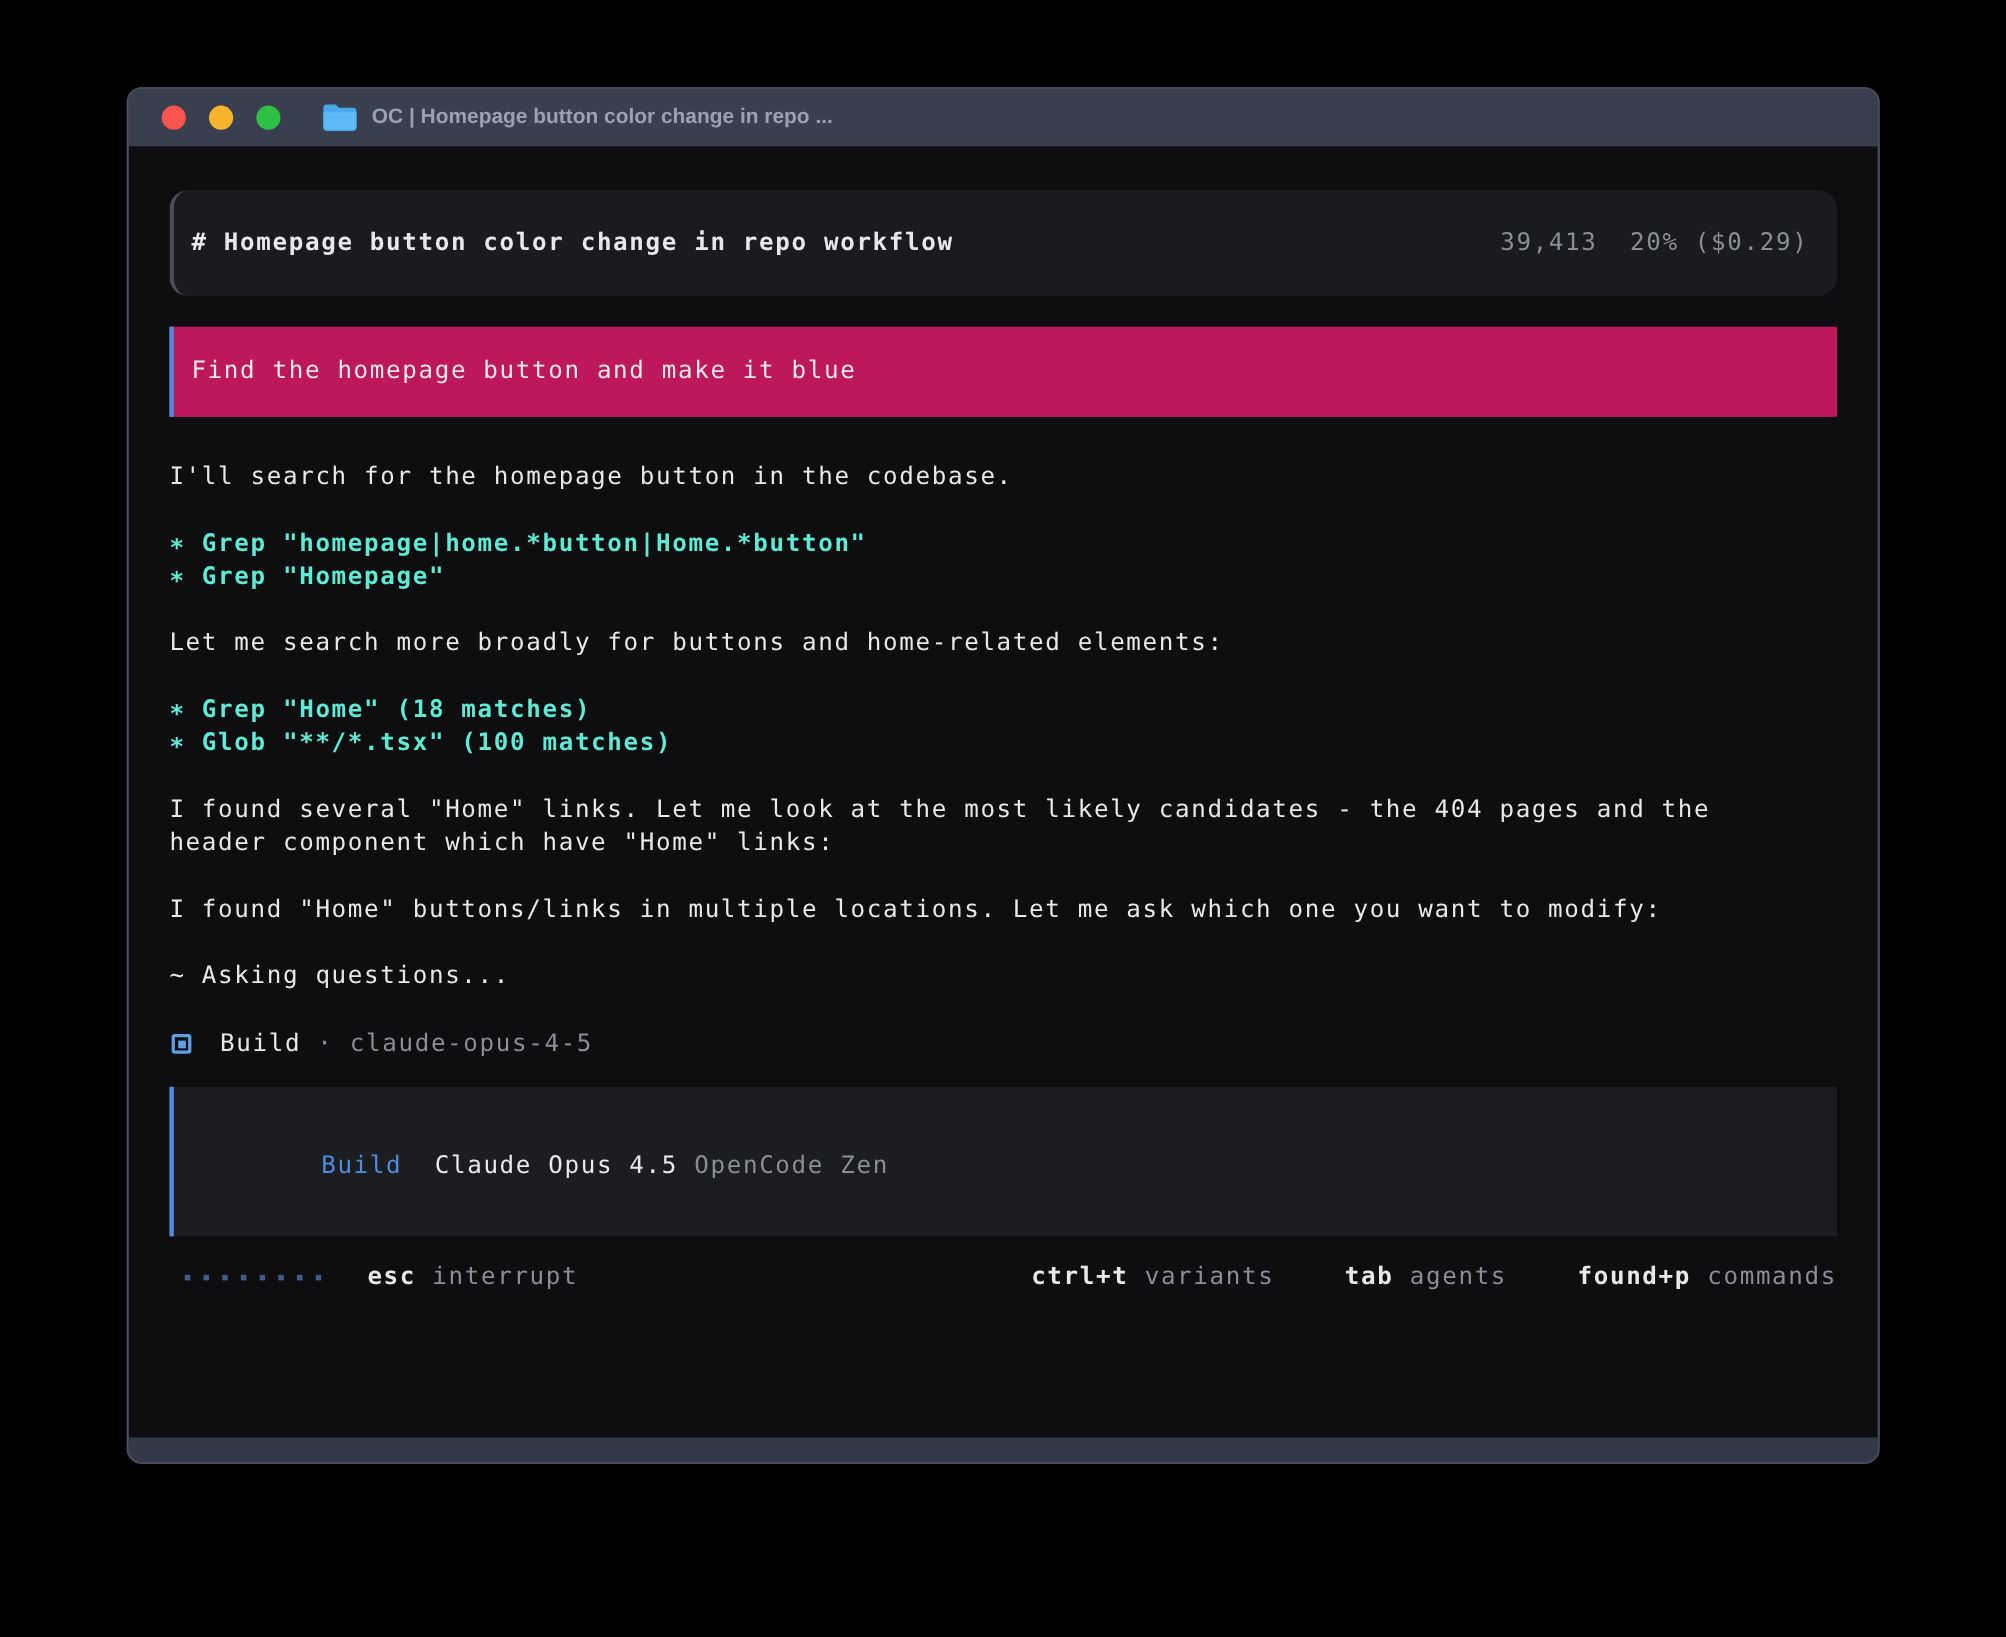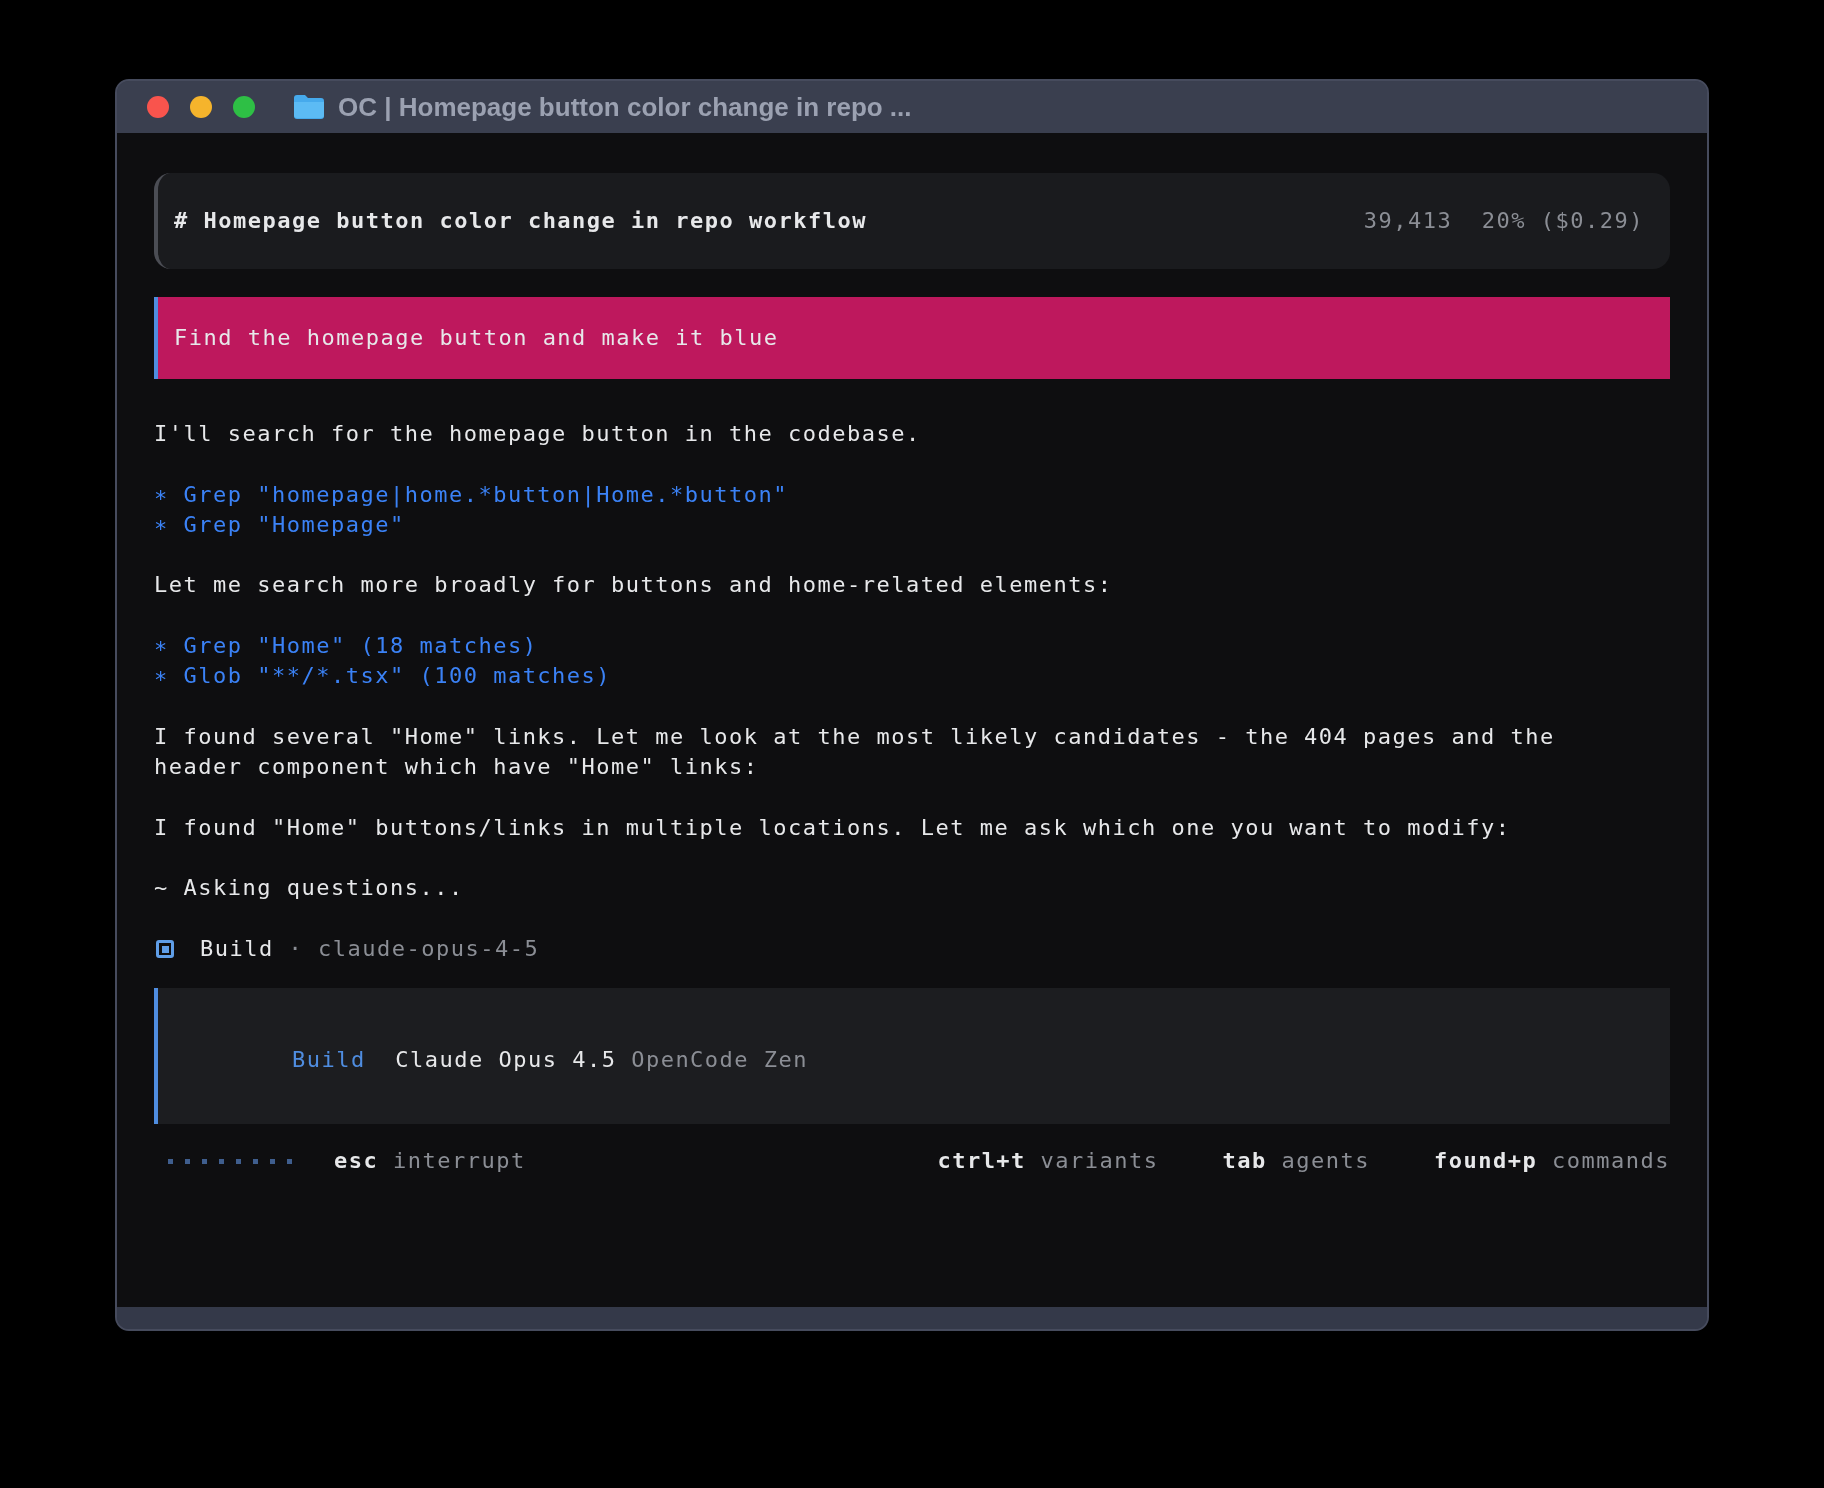--- a/index.html
+++ b/index.html
@@ -19,21 +19,21 @@
   }
   .lights { display:flex; align-items:center; gap:21px; }
   .light { width:22px; height:22px; border-radius:50%; }
   .light.red { background:#f9544d; }
   .light.yellow { background:#f5b42c; }
   .light.green { background:#2ebf45; }
   .folder-icon { margin-left:38px; width:32px; height:26px; position:relative; }
   .titlebar-title {
     margin-left:13px;
     font-family:"Liberation Sans", sans-serif;
-    font-weight:bold; font-size:26px; color:#9ba1b1;
+    font-weight:bold; font-size:19px; color:#9ba1b1;
     white-space:nowrap;
   }
   .terminal {
     flex:1 1 auto; background:#0e0e10; padding:40px 37px 0 37px;
     font-size:22px; letter-spacing:1.5px; line-height:30.3px;
     color:#e7e8ea; box-sizing:border-box; overflow:hidden;
   }
   .bottomstrip { height:22px; flex:0 0 auto; background:#343949; }
 
   .block-box { border-left:4px solid #4b4d54; background:#1a1b1e; box-sizing:border-box; }
@@ -48,21 +48,21 @@
   .user-box {
     margin-top:28px; height:82px; display:flex; align-items:center;
     border-left:4px solid #4f8de0; background:#be185d; padding-left:16px;
   }
 
   .conversation { margin-top:40px; }
   .conv-block { margin-top:30.3px; }
   .conv-block:first-child { margin-top:0; }
   .line { height:30.3px; white-space:pre; }
   .conv-block.text .line { color:#e7e8ea; }
-  .conv-block.tool .line { color:#3b82f6; }
+  .conv-block.tool .line { color:#5eead4;font-weight:bold; }
 
   .agent-line { margin-top:30.3px; height:30.3px; display:flex; align-items:center; white-space:pre; }
   .agent-icon {
     width:18px; height:18px; border:3px solid #5f9ee8; border-radius:3px;
     box-sizing:border-box; display:inline-flex; align-items:center; justify-content:center;
     margin-right:26px; margin-left:2px;
   }
   .agent-icon .inner { width:7px; height:7px; background:#5f9ee8; }
   .agent-name { color:#e7e8ea; }
   .agent-sep { color:#8b8e95; }

